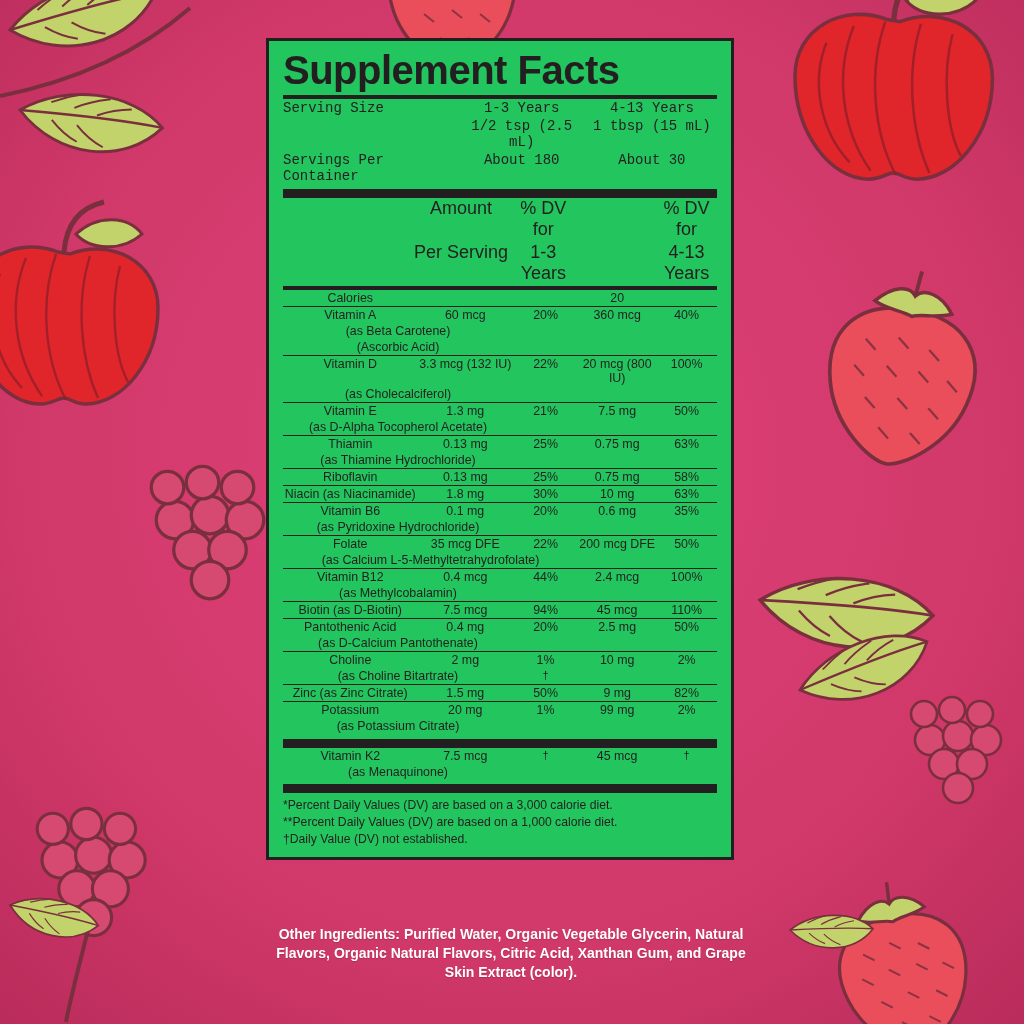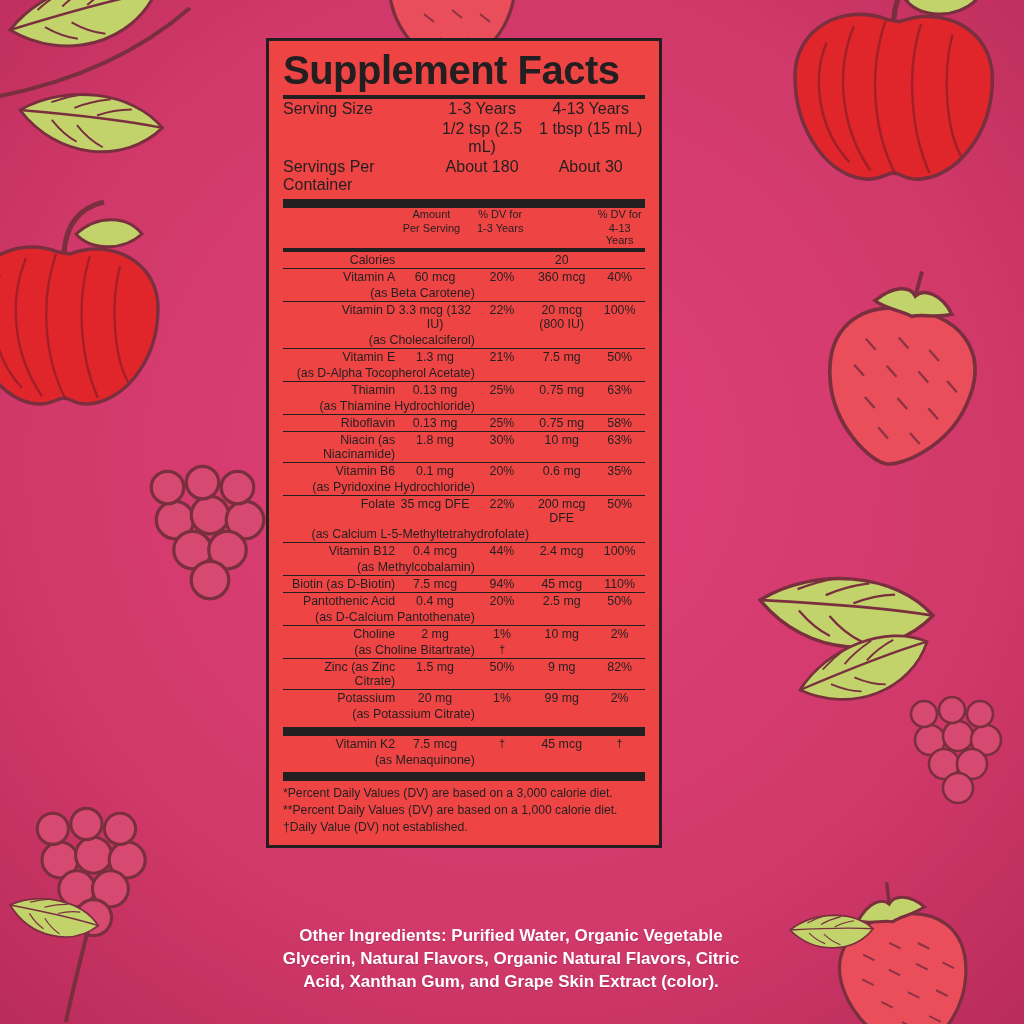--- a/index.html
+++ b/index.html
@@ -6,53 +6,53 @@
   body{
     width:1024px;height:1024px;overflow:hidden;
     font-family:"Liberation Sans", sans-serif;
     background:#d1396a;
     position:relative;
   }
   
   #bg{position:absolute;inset:0;z-index:0;}
   
   .panel{
-    position:absolute;left:266px;top:38px;width:396px;
-    background:#ef4444;
+    position:absolute;left:266px;top:38px;width:468px;
+    background:#22c55e;
     border:3px solid #231f20;
     box-sizing:border-box;
     padding:6px 14px 10px 14px;
     z-index:2;
     color:#231f20;
   }
   .sf-title{
     font-size:40px;font-weight:bold;letter-spacing:-.5px;
     line-height:1.05;margin:2px 0 4px 0;text-align:left;
   }
   .rule-med{border-bottom:4px solid #231f20;}
   .rule-thick{border-bottom:9px solid #231f20;}
   table{border-collapse:collapse;width:100%;font-size:12.4px;}
   td{padding:0;vertical-align:top;}
   
-  .serv{font-size:16px;width:100%;border-collapse:collapse;}
+  .serv{font-size:14px;width:100%;border-collapse:collapse;font-family:Liberation Mono, monospace;}
   .serv td{padding:1px 0;}
   .c-amt{text-align:center;}
-  .hdr td{font-size:11px;text-align:center;padding-bottom:2px;}
+  .hdr td{font-size:18px;text-align:center;padding-bottom:2px;}
   .nut td{padding:1px 0;}
-  .nut .name{text-align:right;}
+  .nut .name{text-align:center;}
   .nut .amt{text-align:center;}
   .nut .dv{text-align:center;}
   .sub{padding-left:14px;}
   .line td{border-top:1px solid #231f20;}
   .footn{font-size:12.2px;line-height:1.32;padding-top:4px;}
   
   .other{
     position:absolute;left:266px;top:925px;width:490px;
     text-align:center;color:#ffffff;font-weight:bold;
-    font-size:17px;line-height:1.35;z-index:2;
+    font-size:14px;line-height:1.35;z-index:2;
     text-shadow:0 1px 1px rgba(0,0,0,.18);
   }
   .dagger{font-size:11px;}
 </style>
 </head>
 <body>
 
 <svg id="bg" width="1024" height="1024" viewBox="0 0 1024 1024" aria-hidden="true">
   <defs>
     <radialGradient id="bgGrad" cx="50%" cy="45%" r="78%">
@@ -243,20 +243,24 @@
         <td class="amt">60 mcg</td>
         <td class="dv">20%</td>
         <td class="amt">360 mcg</td>
         <td class="dv">40%</td>
       </tr>
       <tr>
         <td class="name sub" colspan="2">(as Beta Carotene)</td>
         <td colspan="3"></td>
       </tr>
 
+      <tr>
+        <td class="name sub" colspan="2">(Ascorbic Acid)</td>
+        <td colspan="3"></td>
+      </tr>
 
       <tr class="line">
         <td class="name">Vitamin D</td>
         <td class="amt">3.3 mcg (132 IU)</td>
         <td class="dv">22%</td>
         <td class="amt">20 mcg (800 IU)</td>
         <td class="dv">100%</td>
       </tr>
       <tr>
         <td class="name sub" colspan="2">(as Cholecalciferol)</td>

